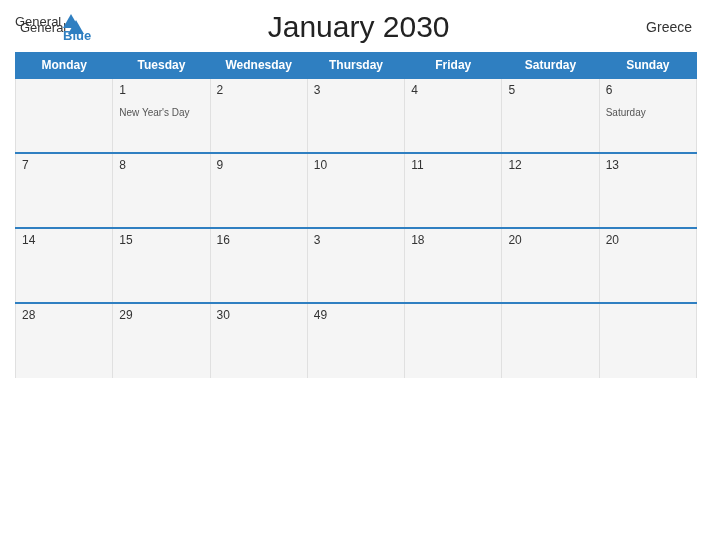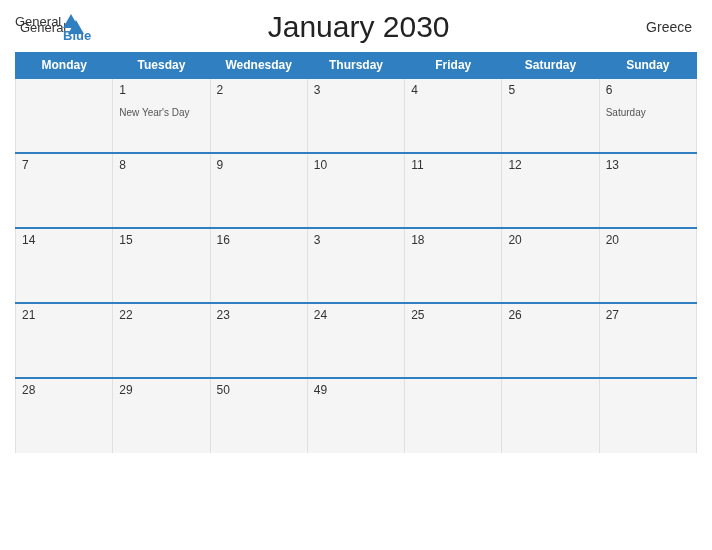--- a/index.html
+++ b/index.html
@@ -200,50 +200,27 @@
           </td>
           <td>
             <span class="day-number">20</span>
           </td>
           <td>
             <span class="day-number">20</span>
           </td>
         </tr>
         <tr>
           <td>
-            <span class="day-number">21</span>
-          </td>
-          <td>
-            <span class="day-number">22</span>
-          </td>
-          <td>
-            <span class="day-number">23</span>
-          </td>
-          <td>
-            <span class="day-number">24</span>
-          </td>
-          <td>
-            <span class="day-number">25</span>
-          </td>
-          <td>
-            <span class="day-number">26</span>
-          </td>
-          <td>
-            <span class="day-number">27</span>
-          </td>
-        </tr>
-        <tr>
-          <td>
             <span class="day-number">28</span>
           </td>
           <td>
             <span class="day-number">29</span>
           </td>
           <td>
-            <span class="day-number">50</span>
+            <span class="day-number">30</span>
           </td>
           <td>
             <span class="day-number">49</span>
           </td>
           <td></td>
           <td></td>
           <td></td>
         </tr>
       </tbody>
   </table>

